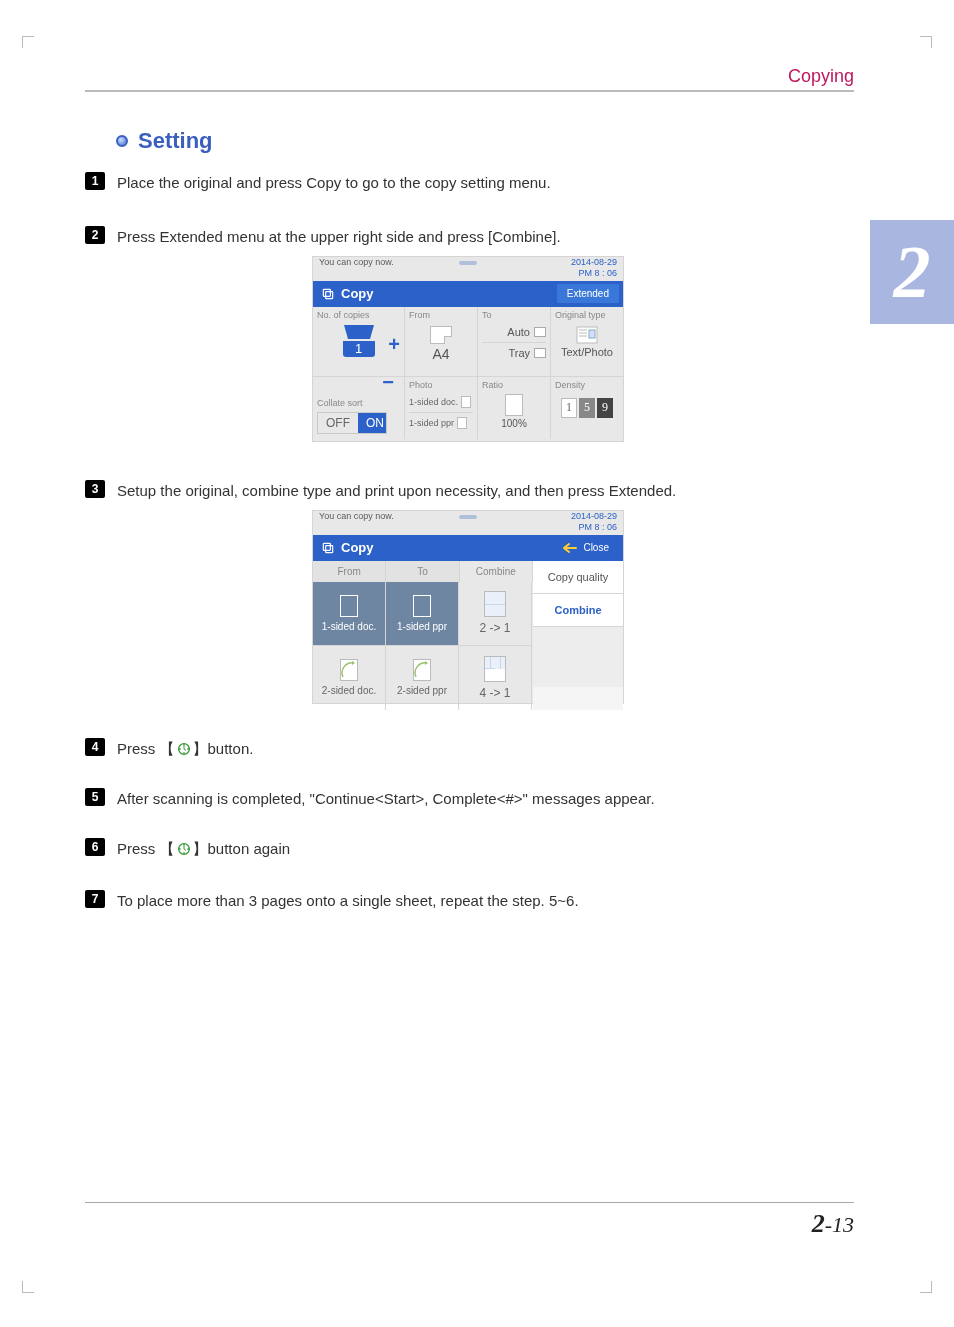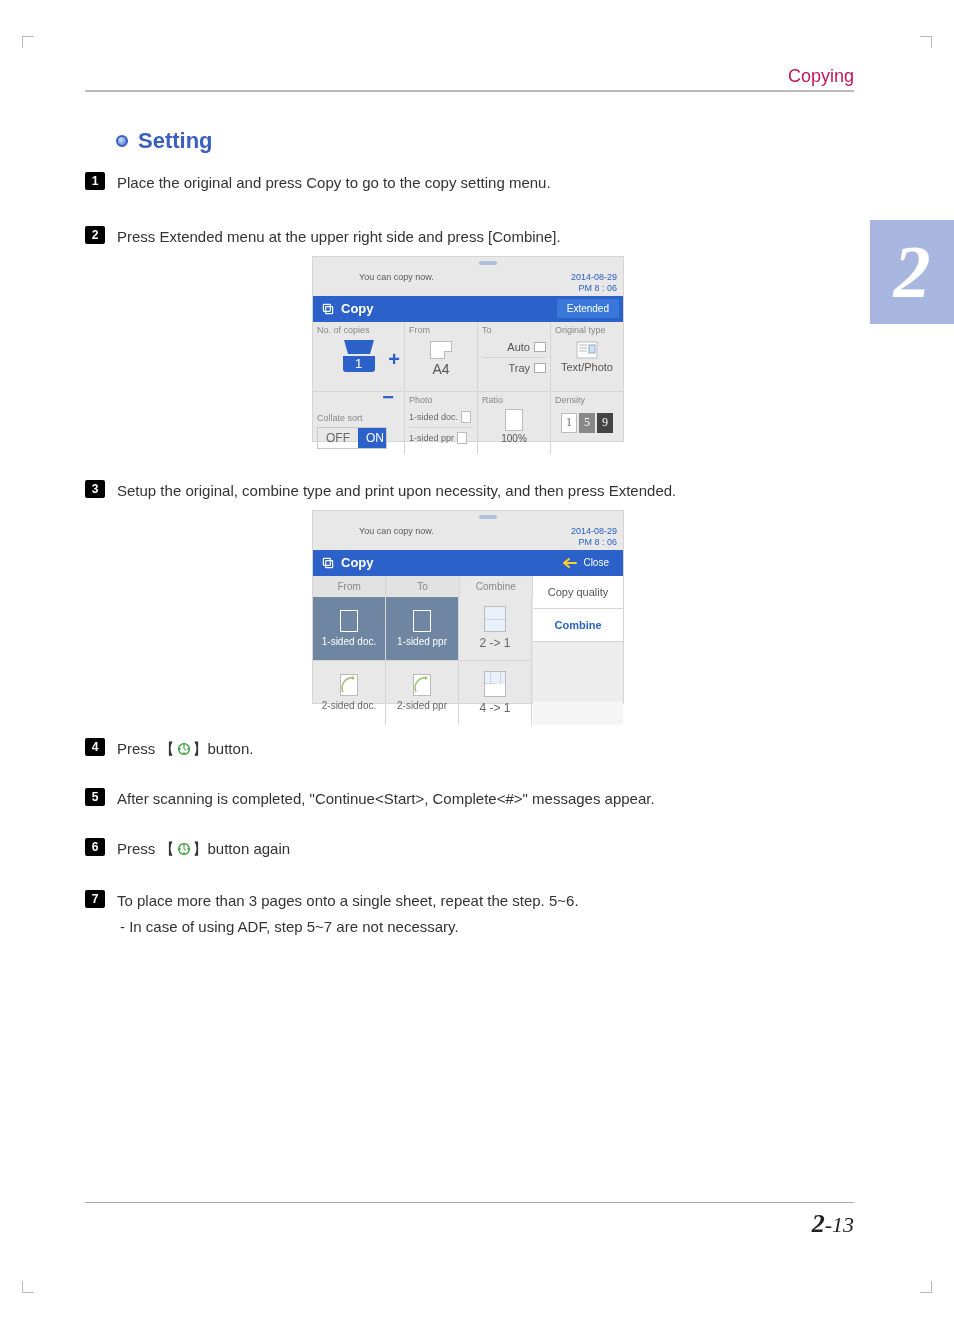--- a/index.html
+++ b/index.html
@@ -13,21 +13,21 @@
   .header-text { position: absolute; right: 100px; top: 66px; font-size: 18px; color: #be185d; }
   .header-rule { position: absolute; left: 85px; right: 100px; top: 90px; height: 2px; background: #bbb; }
   .section-title { position: absolute; left: 116px; top: 128px; display: flex; align-items: center; gap: 10px; }
   .section-bullet { width: 12px; height: 12px; border-radius: 50%; border: 2px solid #3b5fbf; background: radial-gradient(circle at 35% 35%, #cfe0ff 0%, #6b8ede 70%); }
   .section-title-text { font-size: 22px; color: #3b5fbf; font-weight: 600; }
   .step { position: absolute; left: 85px; right: 100px; display: flex; gap: 12px; font-size: 15px; color: #333; line-height: 1.4; }
   .step-num { width: 20px; height: 18px; background: #000; color: #fff; font-size: 12px; font-weight: bold; display: flex; align-items: center; justify-content: center; border-radius: 2px; flex: 0 0 20px; }
   .step-text { flex: 1; }
   .sub-bullet { position: absolute; left: 120px; font-size: 15px; color: #333; }
   .screenshot { position: absolute; left: 312px; width: 312px; background: #e8e8e8; border: 1px solid #d5d5d5; font-size: 10px; color: #666; }
-  .ss-toprow { display: flex; justify-content: space-between; align-items: flex-start; padding: 15px 6px 2px 6px; font-size: 9px; color: #5a5a5a; position: relative; margin-left: 40px; }
+  .ss-toprow { display: flex; justify-content: space-between; align-items: flex-start; padding: 0 6px 2px 6px; font-size: 9px; color: #5a5a5a; position: relative; }
   .ss-grip { position: absolute; left: 50%; top: 4px; transform: translateX(-50%); width: 18px; height: 4px; background: #b0c0d8; border-radius: 2px; }
   .ss-datetime { text-align: right; color: #2b61c8; font-size: 9px; line-height: 1.2; }
   .ss-titlebar { background: #2b61c8; color: #fff; height: 26px; display: flex; align-items: center; justify-content: space-between; padding: 0 4px 0 8px; font-size: 13px; }
   .ss-titlebar-left { display: flex; align-items: center; gap: 6px; font-weight: 600; }
   .ss-ext-btn { background: #3978d8; padding: 4px 10px; font-size: 10px; border-radius: 1px; }
   .ss-close-btn { display: flex; align-items: center; gap: 6px; padding: 4px 10px; font-size: 10px; }
   .ss-grid { display: flex; flex-wrap: wrap; }
   .ss-cell { border-right: 1px solid #d5d5d5; border-bottom: 1px solid #d5d5d5; position: relative; padding: 3px 4px; }
   .ss-cell-label { font-size: 9px; color: #888; }
   .ss-cell-value { font-size: 12px; color: #555; text-align: center; }
@@ -311,19 +311,18 @@
             <path d="M12 7 v5 l3 2" stroke="#3a9a3a" stroke-width="1.5" fill="none"></path>
           </svg>
         </span><span>】button again</span>
     </div>
   </div>
 
   <div class="step" style="top:890px;">
     <div class="step-num">7</div>
     <div class="step-text">To place more than 3 pages onto a single sheet, repeat the step. 5~6.</div>
   </div>
-  <div class="sub-bullet" style="top:918px;">-   In case of using ADF, step 5~7 are not necessary.</div>
 
   <div class="footer-rule"></div>
   <div class="footer-num">
     <span class="big">2</span><span>-</span><span>13</span>
   </div>
 </div>
 
 </body></html>

